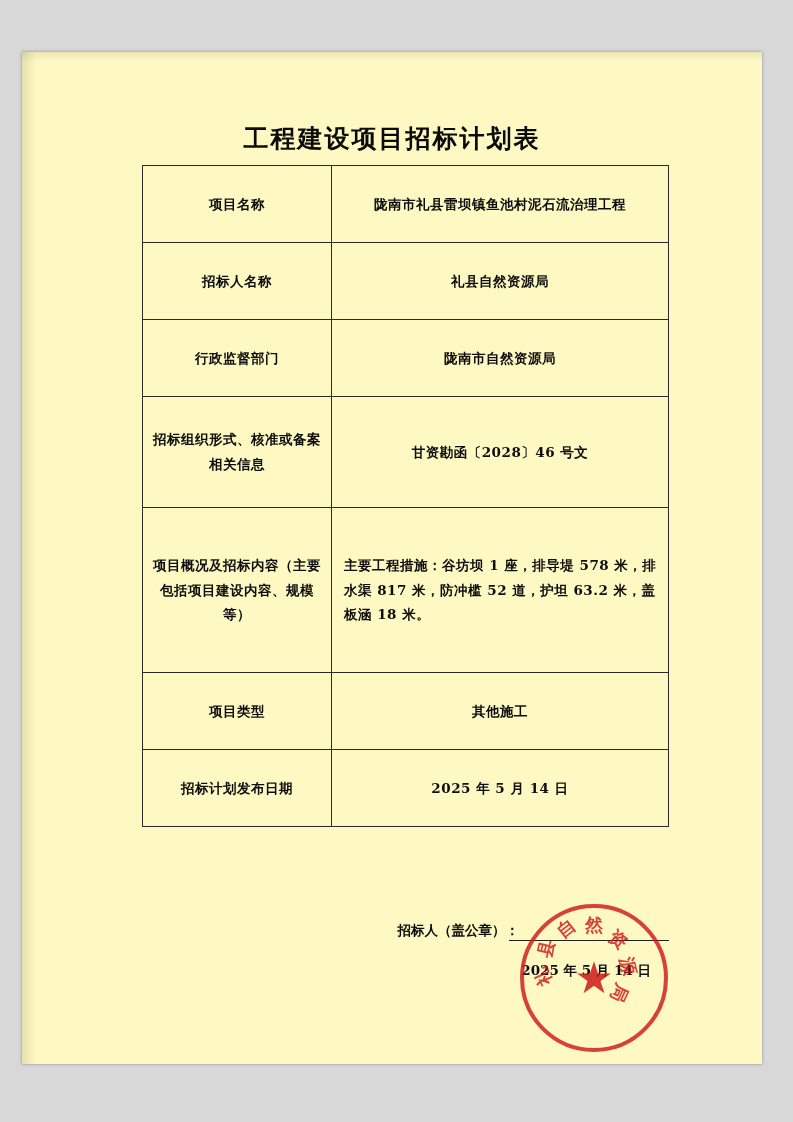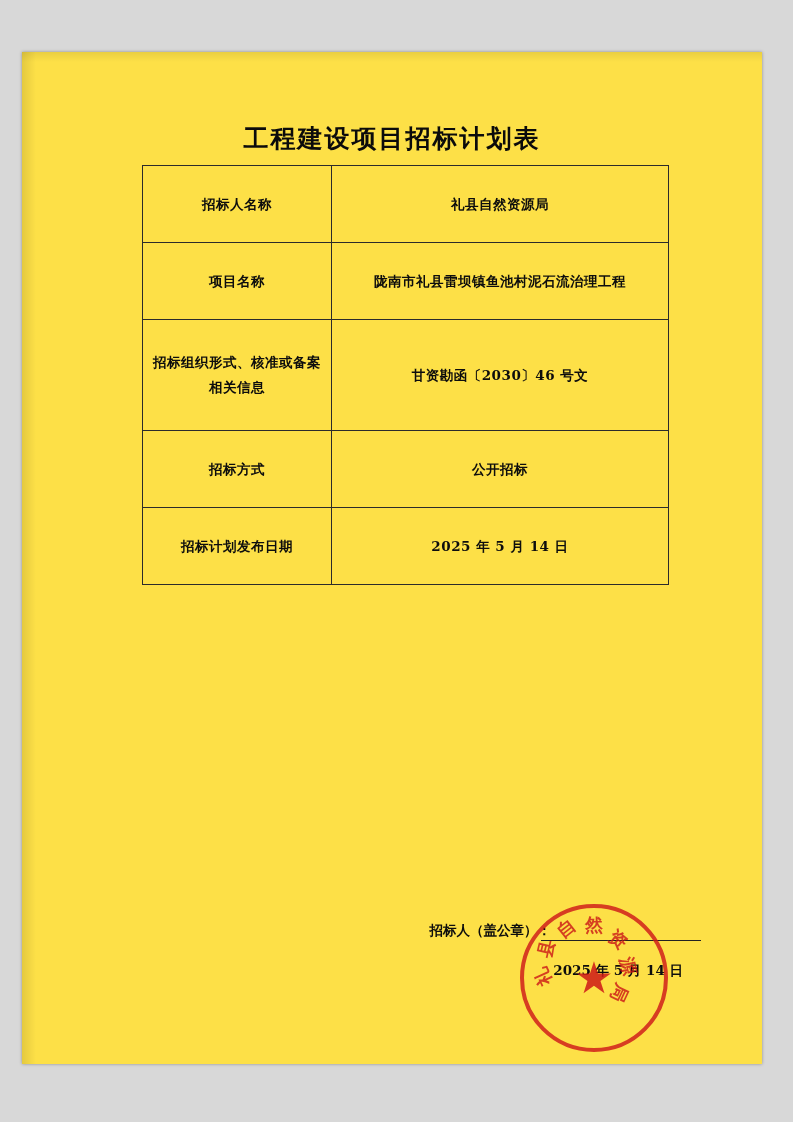--- a/index.html
+++ b/index.html
@@ -11,21 +11,21 @@
     width: 793px;
     height: 1122px;
     font-family: "DejaVu Serif", "Liberation Serif", serif;
   }
   .page {
     position: absolute;
     left: 22px;
     top: 52px;
     width: 740px;
     height: 1012px;
-    background: #fde047;
+    background: #fef9c3;
     box-shadow: 0 0 3px rgba(0,0,0,0.35);
   }
   .sheet-inner {
     position: absolute;
     left: 0; top: 0; right: 0; bottom: 0;
     overflow: hidden;
   }
   .doc-title {
     position: absolute;
     left: 0;
@@ -74,21 +74,20 @@
   .row-big td { height: 96px; }
   .row-note td { height: 150px; vertical-align: middle; }
   .sign-area {
     position: absolute;
     left: 120px;
     width: 527px;
     top: 866px;
     font-size: 13.5px;
     font-weight: bold;
     color: #0d0d0d;
-    margin-left: 32px;
   }
   .sign-line {
     text-align: right;
     padding-right: 8px;
     position: relative;
     height: 30px;
   }
   .sign-label {
     position: absolute;
     right: 150px;
@@ -178,34 +177,42 @@
 <div class="page">
   <div class="sheet-inner">
     <div class="scan-shadow-l"></div>
     <div class="scan-shadow-t"></div>
 
     <div class="doc-title">工程建设项目招标计划表</div>
 
     <table class="main">
       <tbody>
         <tr class="row-tall">
+          <td class="label">项目名称</td>
+          <td class="value">陇南市礼县雷坝镇鱼池村泥石流治理工程</td>
+        </tr>
+        <tr class="row-tall">
           <td class="label">招标人名称</td>
           <td class="value">礼县自然资源局</td>
         </tr>
         <tr class="row-tall">
-          <td class="label">项目名称</td>
-          <td class="value">陇南市礼县雷坝镇鱼池村泥石流治理工程</td>
+          <td class="label">行政监督部门</td>
+          <td class="value">陇南市自然资源局</td>
         </tr>
         <tr class="row-big">
           <td class="label">招标组织形式、核准或备案相关信息</td>
-          <td class="value">甘资勘函〔2030〕46 号文</td>
-        </tr>
-        <tr class="row-tall">
-          <td class="label">招标方式</td>
-          <td class="value">公开招标</td>
+          <td class="value">甘资勘函〔2028〕46 号文</td>
+        </tr>
+        <tr class="row-note">
+          <td class="label">项目概况及招标内容（主要包括项目建设内容、规模等）</td>
+          <td class="value left">主要工程措施：谷坊坝 1 座，排导堤 578 米，排水渠 817 米，防冲槛 52 道，护坦 63.2 米，盖板涵 18 米。</td>
+        </tr>
+        <tr class="row-tall">
+          <td class="label">项目类型</td>
+          <td class="value">其他施工</td>
         </tr>
         <tr class="row-tall">
           <td class="label">招标计划发布日期</td>
           <td class="value">2025 年 5 月 14 日</td>
         </tr>
 
       </tbody>
     </table>
 
     <div class="sign-area">

